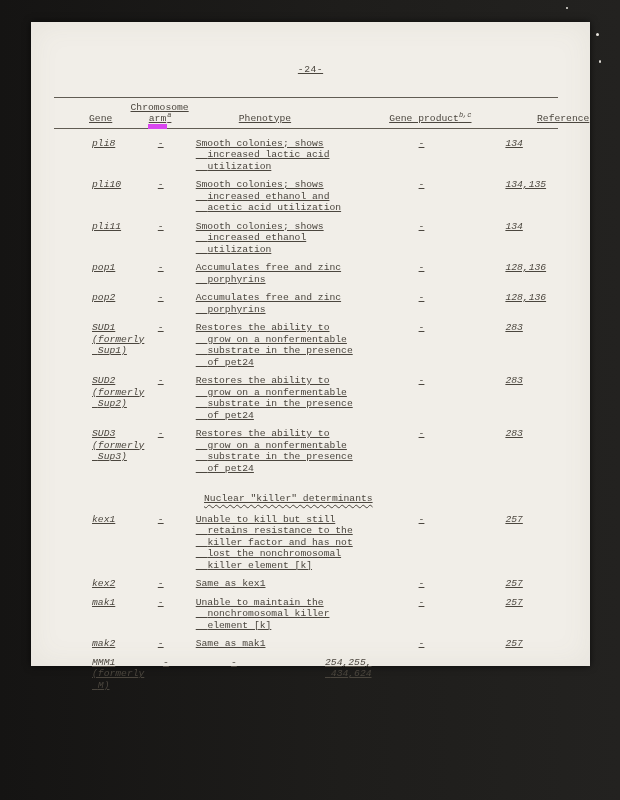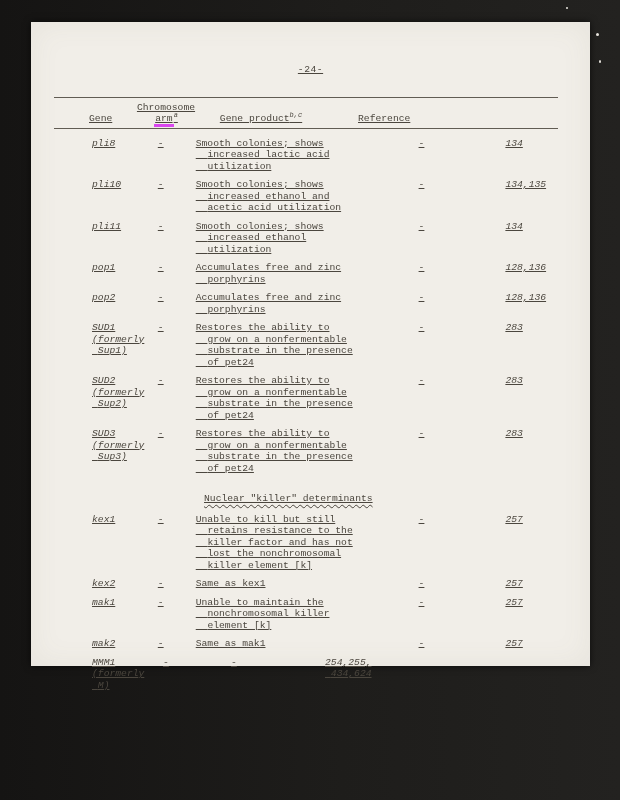--- a/index.html
+++ b/index.html
@@ -40,23 +40,23 @@
   .rule.top { margin-bottom: 1px; }
   
   .thead {
     display: flex;
     align-items: flex-end;
     padding: 3px 0 4px 0;
     line-height: 11px;
   }
   .h-gene { width: 45px; padding-left: 2px; margin-left: 33px; }
   .h-chrom { width: 68px; text-align: center; }
-  .h-chrom .u { border-bottom: 3px solid #d946ef; padding: 0 1px; }
+  .h-chrom .u { border-bottom: 5px solid #d946ef; padding: 0 1px; }
   .h-phen { width: 212px; padding-left: 48px; }
-  .h-prod { width: 122px; text-align: center; }
+  .h-prod { width: 122px; }
   .h-ref  { width: 57px; padding-left: 36px; }
   sup {
     font-size: 7px;
     font-style: italic;
     vertical-align: super;
     line-height: 0;
   }
   
   .tbody { padding-top: 9px; margin-left: 36px; }
   .row { display: flex; margin-bottom: 7px; }
@@ -91,20 +91,21 @@
 
     <div class="table">
       <div class="rule top"></div>
 
       <div class="thead">
         <div class="h-gene">Gene</div>
         <div class="h-chrom">
           <div>Chromosome</div>
           <div><span class="u">arm</span><sup>a</sup></div>
         </div>
+        <div class="h-phen">Phenotype</div>
         <div class="h-prod"><span>Gene product</span><sup>b,c</sup></div>
         <div class="h-ref">Reference</div>
       </div>
 
       <div class="rule"></div>
 
       <div class="tbody">
   <div class="row">
     <div class="c-gene">pli8</div>
     <div class="c-arm">-</div>

